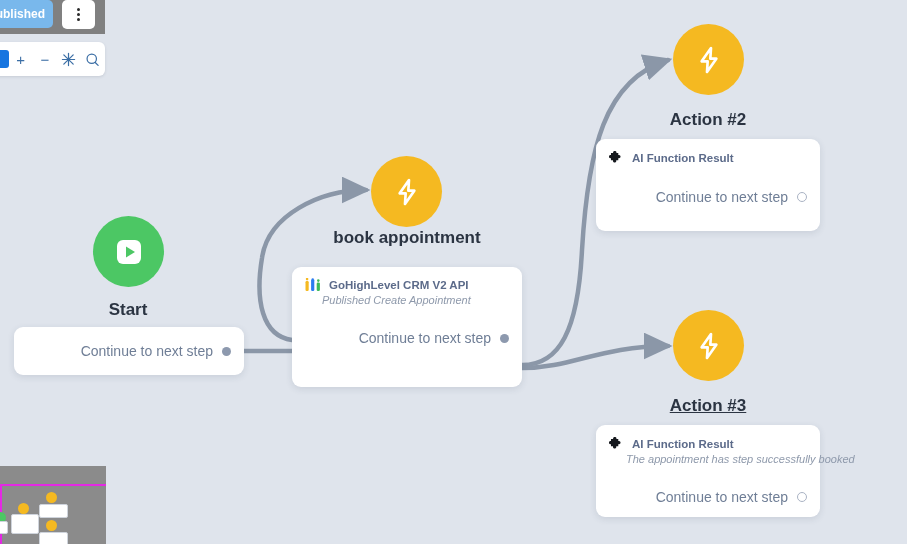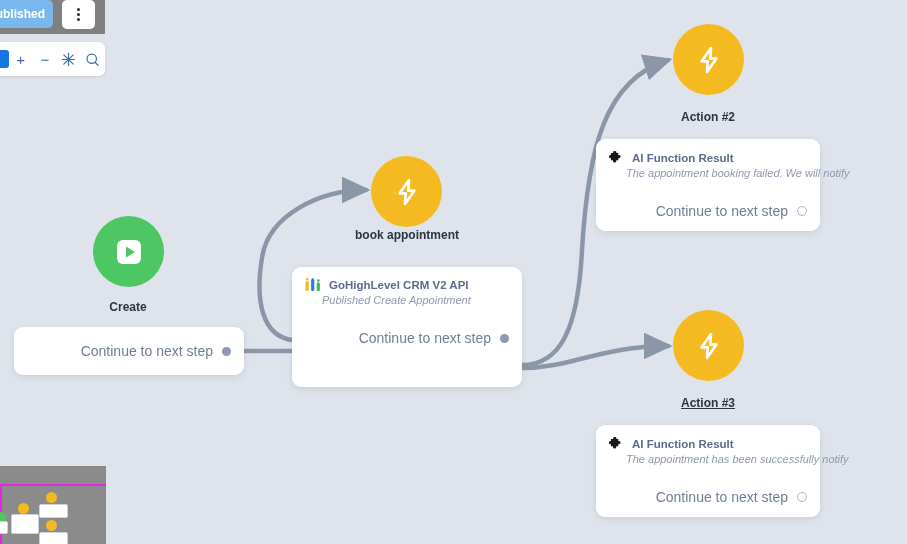--- a/index.html
+++ b/index.html
@@ -126,21 +126,21 @@
     position: absolute;
     border-radius: 50%;
     display: flex;
     align-items: center;
     justify-content: center;
     z-index: 6;
   }
   .node-label {
     position: absolute;
     z-index: 6;
-    font-size: 12px;
+    font-size: 17px;
     font-weight: 700;
     color: #2b3442;
     text-align: center;
     white-space: nowrap;
   }
 
   .card {
     position: absolute;
     background: #ffffff;
     border-radius: 9px;
@@ -215,21 +215,21 @@
 
     <path d="M522,368 C572,368 600,346 668,346" fill="none" stroke="#8b97a8" stroke-width="4.5" stroke-linecap="round" marker-end="url(#arrow)"></path>
   </svg>
 
   <div class="node-circle" style="left:93px; top:216px; width:71px; height:71px; background:#4cc764;">
     <svg width="30" height="30" viewBox="0 0 30 30">
       <rect x="3" y="3" width="24" height="24" rx="6" fill="#ffffff"></rect>
       <path d="M12 9.5 L21 15 L12 20.5 Z" fill="#4cc764"></path>
     </svg>
   </div>
-  <div class="node-label" style="left:78px; top:300px; width:100px;">Create</div>
+  <div class="node-label" style="left:78px; top:300px; width:100px;">Start</div>
 
   <div class="card" style="left:14px; top:327px; width:230px; height:48px;">
     <div class="port-row" style="height:48px;">
       <span class="port-label">Continue to next step</span>
       <span class="port-dot"></span>
     </div>
   </div>
 
   <div class="node-circle" style="left:371px; top:156px; width:71px; height:71px; background:#f5b921;">
     <svg width="32" height="32" viewBox="0 0 24 24" fill="none" stroke="#ffffff" stroke-width="2" stroke-linejoin="round" stroke-linecap="round">
@@ -264,42 +264,41 @@
   </div>
   <div class="node-label" style="left:658px; top:110px; width:100px;">Action #2</div>
 
   <div class="card" style="left:596px; top:139px; width:224px; height:92px;">
     <div class="card-title-row">
       <svg class="puzzle-icon" viewBox="0 0 16 16">
         <path fill="#15181d" d="M6.2 1.1c1 0 1.8.6 1.8 1.4 0 .3-.1.5-.2.7h2.1v2.2c.2-.1.5-.2.8-.2.9 0 1.6.8 1.6 1.8s-.7 1.8-1.6 1.8c-.3 0-.6-.1-.8-.2v2.3H7.6c.1.2.2.5.2.8 0 .9-.8 1.6-1.8 1.6s-1.8-.7-1.8-1.6c0-.3.1-.6.2-.8H2.1V8.6c-.2.1-.5.2-.8.2-.9 0-1.3-.8-1.3-1.8S.5 5.2 1.3 5.2c.3 0 .6.1.8.2V3.2h2.4c-.1-.2-.2-.4-.2-.7 0-.8.9-1.4 1.9-1.4z"></path>
       </svg>
       <span class="card-title">AI Function Result</span>
     </div>
-    <div class="card-sub">The appointment booking failed. We will notify</div>
     <div class="port-row" style="margin-top:23px; height:18px;">
       <span class="port-label">Continue to next step</span>
       <span class="port-dot hollow"></span>
     </div>
   </div>
 
   <div class="node-circle" style="left:673px; top:310px; width:71px; height:71px; background:#f5b921;">
     <svg width="32" height="32" viewBox="0 0 24 24" fill="none" stroke="#ffffff" stroke-width="2" stroke-linejoin="round" stroke-linecap="round">
         <path d="M13.5 3 L6.5 13 L11 13 L10.5 21 L17.5 11 L13 11 Z"></path>
     </svg>
   </div>
   <div class="node-label" style="left:658px; top:396px; width:100px;text-decoration:underline;">Action #3</div>
 
   <div class="card" style="left:596px; top:425px; width:224px; height:92px;">
     <div class="card-title-row">
       <svg class="puzzle-icon" viewBox="0 0 16 16">
         <path fill="#15181d" d="M6.2 1.1c1 0 1.8.6 1.8 1.4 0 .3-.1.5-.2.7h2.1v2.2c.2-.1.5-.2.8-.2.9 0 1.6.8 1.6 1.8s-.7 1.8-1.6 1.8c-.3 0-.6-.1-.8-.2v2.3H7.6c.1.2.2.5.2.8 0 .9-.8 1.6-1.8 1.6s-1.8-.7-1.8-1.6c0-.3.1-.6.2-.8H2.1V8.6c-.2.1-.5.2-.8.2-.9 0-1.3-.8-1.3-1.8S.5 5.2 1.3 5.2c.3 0 .6.1.8.2V3.2h2.4c-.1-.2-.2-.4-.2-.7 0-.8.9-1.4 1.9-1.4z"></path>
       </svg>
       <span class="card-title">AI Function Result</span>
     </div>
-    <div class="card-sub">The appointment has been successfully notify</div>
+    <div class="card-sub">The appointment has step successfully booked</div>
     <div class="port-row" style="margin-top:23px; height:18px;">
       <span class="port-label">Continue to next step</span>
       <span class="port-dot hollow"></span>
     </div>
   </div>
 
   <div class="topbar">
     <div class="published-badge">Published</div>
     <div class="kebab-btn">
       <div class="kebab-inner">

